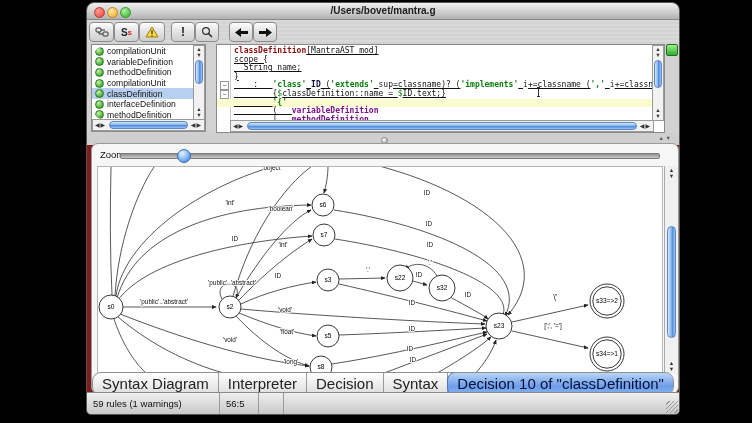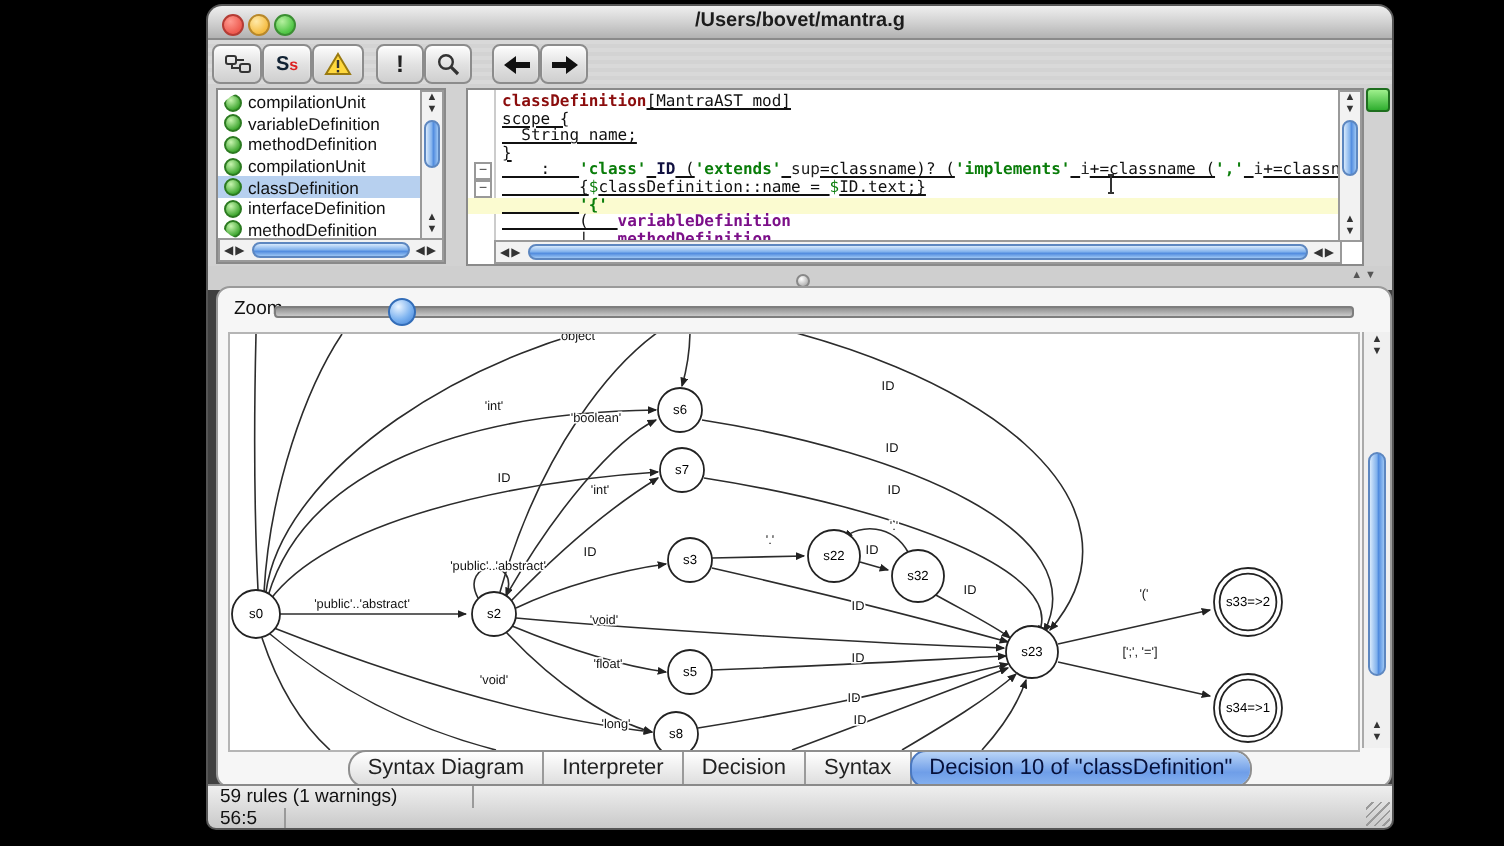--- a/index.html
+++ b/index.html
@@ -1,19 +1,19 @@
 <!DOCTYPE html>
 <html><head>
 <meta charset="utf-8">
 <style>
   html,body{margin:0;padding:0;background:#000;}
   #stage{position:relative;width:752px;height:423px;background:#000;overflow:hidden;
          font-family:"Liberation Sans",sans-serif;-webkit-font-smoothing:antialiased;}
   
-  #win{position:absolute;left:103px;top:2px;width:592px;height:411px;background:#404040;
+  #win{position:absolute;left:86px;top:2px;width:592px;height:411px;background:#7f1d1d;
        border:1px solid #555;border-radius:8px 8px 5px 5px;overflow:hidden;box-shadow:0 3px 14px rgba(0,0,0,.8);}
   #titlebar{position:absolute;left:0;top:0;right:0;height:16px;
     background:linear-gradient(#efefef,#cfcfcf 55%,#b2b2b2);border-bottom:1px solid #8a8a8a;}
   .light{position:absolute;top:4px;width:9px;height:9px;border-radius:50%;}
   #lr{left:7px;background:radial-gradient(circle at 35% 30%,#ff9a90,#ee5b50 70%);border:.5px solid #b43c34;}
   #ly{left:20px;background:radial-gradient(circle at 35% 30%,#ffe9a8,#f5bd44 70%);border:.5px solid #b8882a;}
   #lg{left:33px;background:radial-gradient(circle at 35% 30%,#b6f0a0,#4fc544 70%);border:.5px solid #3c8f33;}
   #title{position:absolute;left:0;right:0;top:2px;text-align:center;font-size:10px;font-weight:bold;color:#1c1c1c;}
   
   #toolbar{position:absolute;left:0;top:17px;right:0;height:23px;
@@ -79,27 +79,27 @@
      background:linear-gradient(#8f8f8f,#c9c9c9);border:.5px solid #7d7d7d;}
   #sliderthumb{position:absolute;top:-5px;width:12px;height:12px;border-radius:50%;
      background:radial-gradient(circle at 35% 28%,#eaf4ff,#7db3f0 55%,#3e7fd6);border:.5px solid #336db8;}
   #graphview{position:absolute;left:5px;top:22px;width:564px;height:208px;background:#fff;
      border:1px solid #b5b5b5;overflow:hidden;}
   #graphsvg{position:absolute;left:0;top:0;}
   #gscroll{position:absolute;right:0;top:22px;width:13px;height:208px;background:#f0f0f0;border-left:1px solid #aaa;}
   
   #tabsrow{position:absolute;left:0;right:0;top:371px;height:20px;display:flex;justify-content:center;align-items:center;}
   #tabs{display:flex;border:1px solid #8f8f8f;border-radius:9px;overflow:hidden;background:linear-gradient(#ffffff,#dcdcdc);}
-  .tab{padding:2px 9px 3px;font-size:11px;color:#222;border-right:1px solid #9a9a9a;white-space:nowrap;}
+  .tab{padding:2px 9px 3px;font-size:15px;color:#222;border-right:1px solid #9a9a9a;white-space:nowrap;}
   .tab:last-child{border-right:none;}
   .tab.on{background:linear-gradient(#b9d4f7,#6f9ee8 60%,#86b2f0);color:#06103a;border-radius:8px;margin:-1px;
      border:1px solid #4a78c0;}
   
   #statusbar{position:absolute;left:0;right:0;bottom:0;height:21px;border-top:1px solid #8a8a8a;
-     background:linear-gradient(#efefef,#c9c9c9);display:flex;align-items:stretch;flex-direction:column;}
+     background:linear-gradient(#efefef,#c9c9c9);display:flex;align-items:stretch;}
   .scell{border-right:1px solid #9a9a9a;font-size:9.5px;color:#111;display:flex;align-items:center;padding:0 6px;
      white-space:nowrap;}
   #grip{position:absolute;right:1px;bottom:1px;width:12px;height:12px;
      background:repeating-linear-gradient(-45deg,transparent 0 2px,#9a9a9a 2px 3px);}
   
   .glabel{font-family:"Liberation Sans",sans-serif;font-size:6.4px;fill:#111;
      paint-order:stroke;stroke:#fff;stroke-width:1.6px;}
   .nlabel{font-family:"Liberation Sans",sans-serif;font-size:6.6px;fill:#000;}
 </style>
 </head>

